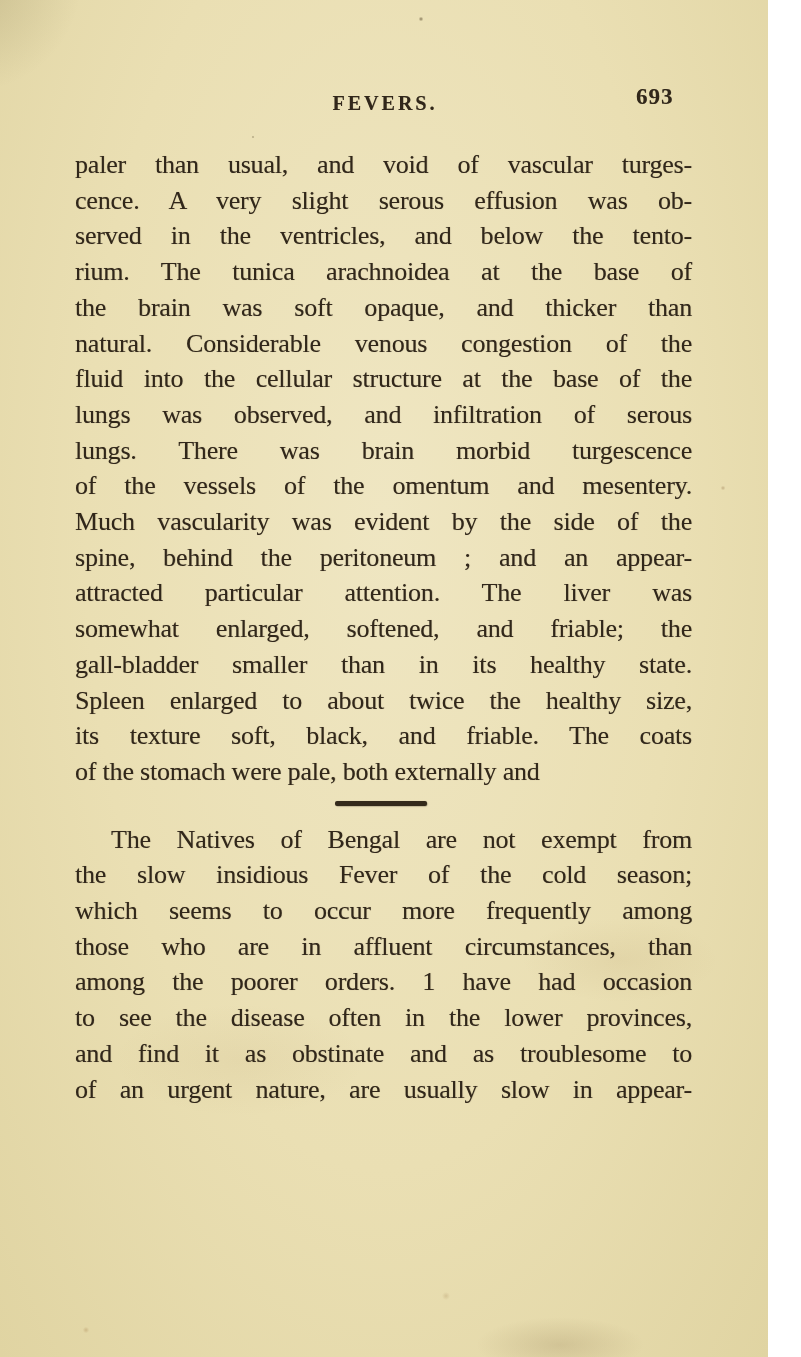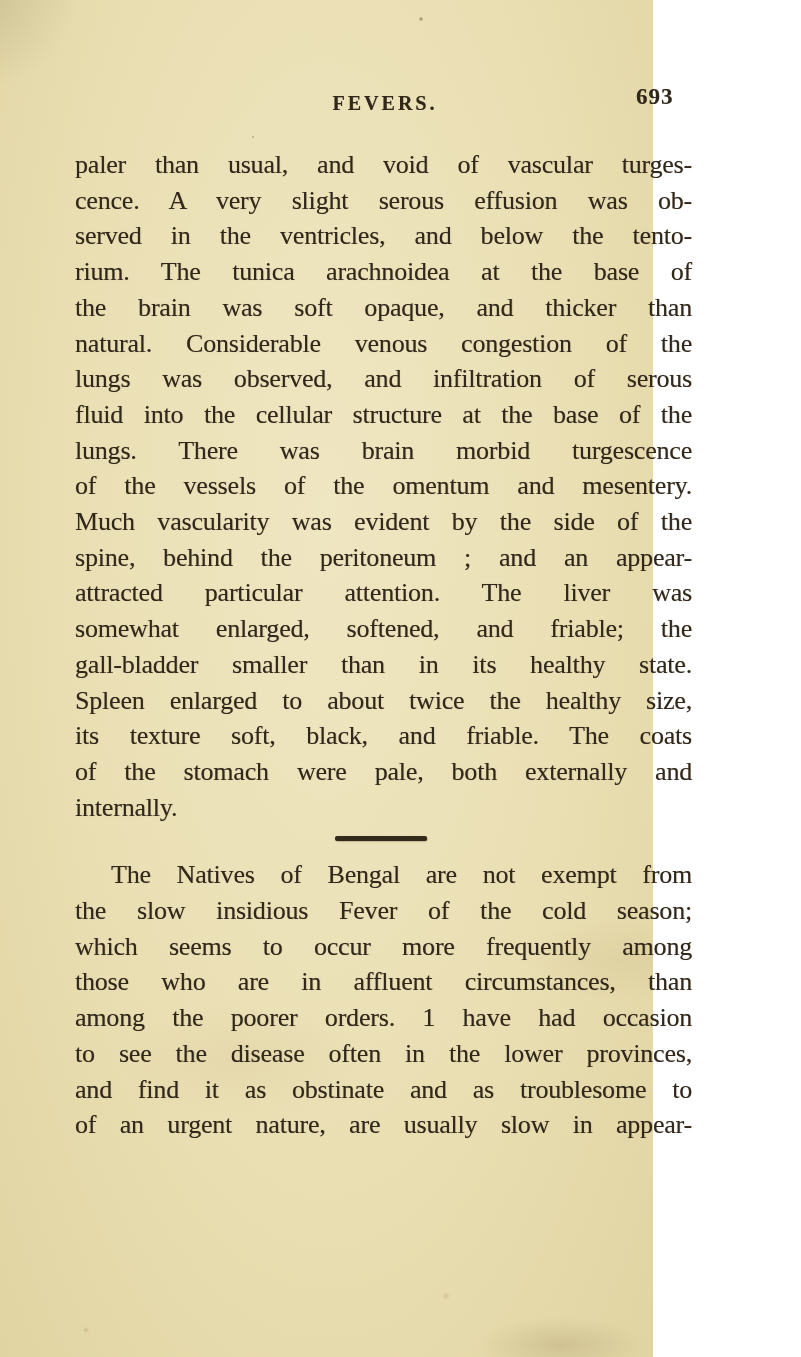--- a/index.html
+++ b/index.html
@@ -4,21 +4,21 @@
 <style>
   html, body {
     margin: 0;
     padding: 0;
     width: 801px;
     height: 1357px;
     overflow: hidden;
   }
   .page {
     position: relative;
-    width: 653px;
+    width: 768px;
     height: 1357px;
     background-color: #eadfb3;
     background-image:
       radial-gradient(circle 160px at -30px -20px, rgba(95,85,45,0.20), rgba(95,85,45,0) 70%),
       radial-gradient(circle 3px at 421px 19px, rgba(60,45,20,0.55), rgba(60,45,20,0) 80%),
       radial-gradient(circle 2px at 253px 137px, rgba(60,45,20,0.40), rgba(60,45,20,0) 80%),
       radial-gradient(circle 3px at 723px 488px, rgba(110,70,30,0.30), rgba(110,70,30,0) 80%),
       radial-gradient(circle 4px at 86px 1330px, rgba(140,90,40,0.25), rgba(140,90,40,0) 80%),
       radial-gradient(circle 5px at 446px 1296px, rgba(140,100,50,0.20), rgba(140,100,50,0) 80%),
       radial-gradient(ellipse 140px 60px at 620px 960px, rgba(160,130,75,0.10), rgba(160,130,75,0) 70%),
@@ -88,33 +88,32 @@
   <div class="page-number">693</div>
 
   <div class="body-text">
     <div class="para last-left">
         <div class="line">paler than usual, and void of vascular turges-</div>
         <div class="line">cence.  A very slight serous effusion was ob-</div>
         <div class="line">served in the ventricles,  and below the tento-</div>
         <div class="line">rium.  The tunica arachnoidea at the base of</div>
         <div class="line">the brain was soft opaque, and thicker than</div>
         <div class="line">natural.  Considerable venous congestion of the</div>
+        <div class="line">fluid into the cellular structure at the base of the</div>
         <div class="line">lungs was observed, and infiltration of serous</div>
-        <div class="line">fluid into the cellular structure at the base of the</div>
         <div class="line">lungs.  There was brain morbid turgescence</div>
         <div class="line">of the vessels of the omentum and mesentery.</div>
         <div class="line">Much vascularity was evident by the side of the</div>
         <div class="line">spine, behind the peritoneum ; and an appear-</div>
         <div class="line">attracted particular attention.  The liver was</div>
         <div class="line">somewhat enlarged, softened, and friable; the</div>
         <div class="line">gall-bladder smaller than in its healthy state.</div>
         <div class="line">Spleen enlarged to about twice the healthy size,</div>
         <div class="line">its texture soft, black, and friable.  The coats</div>
         <div class="line">of the stomach were pale, both externally and</div>
-        <div class="line">internally.</div>
       </div>
 
     <div class="rule"></div>
 
     <div class="para indent-first">
         <div class="line">The Natives of Bengal are not exempt from</div>
         <div class="line">the slow insidious Fever of the cold season;</div>
         <div class="line">which seems to occur more frequently among</div>
         <div class="line">those who are in affluent circumstances, than</div>
         <div class="line">among the poorer orders.  1 have had occasion</div>

